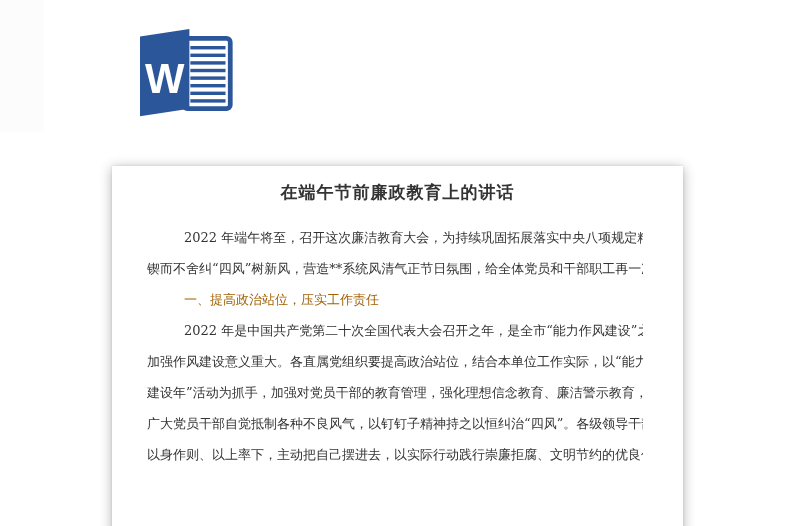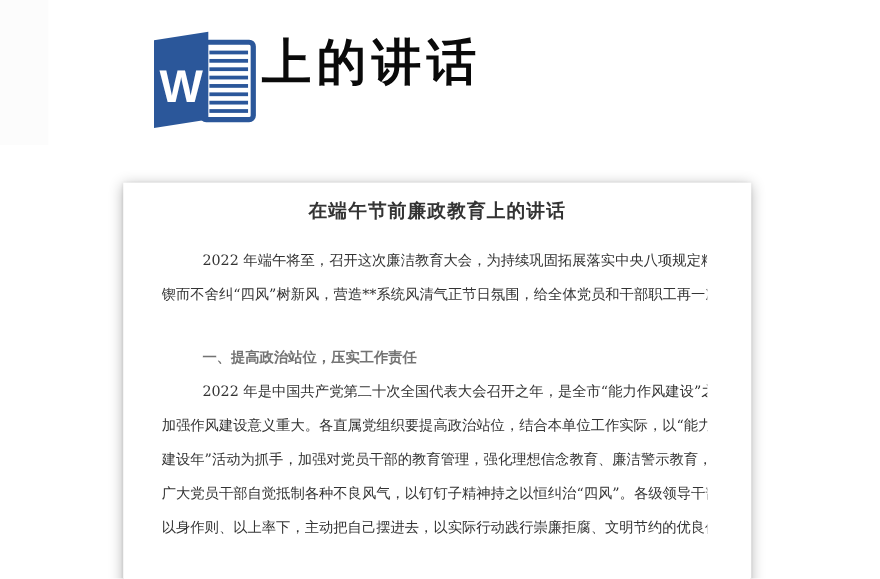--- a/index.html
+++ b/index.html
@@ -52,21 +52,21 @@
     font-size: 13px;
     color: #333333;
     font-family: "DejaVu Serif", serif;
   }
   .doc-line {
     height: 31px; line-height: 31px;
     white-space: nowrap;
     overflow: hidden;
   }
   .doc-line.indent { padding-left: 37px; }
-  .doc-line.bold { font-weight: bold; color: #737373; margin-top: 26px; }
+  .doc-line.bold { font-weight: normal; color: #a16207; }
 </style>
 </head>
 <body>
 
 <div class="corner-block"></div>
 
 <div class="header">
   <svg class="word-icon" viewBox="0 0 100 100" aria-hidden="true">
 
     <rect x="46" y="12" width="49" height="74" rx="4" fill="#ffffff" stroke="#2b579a" stroke-width="5"></rect>
@@ -79,21 +79,20 @@
       <rect x="53" y="60" width="37" height="3.6"></rect>
       <rect x="53" y="68" width="37" height="3.6"></rect>
       <rect x="53" y="76" width="37" height="3.6"></rect>
     </g>
 
     <polygon points="0,10 52,2 52,86 0,94" fill="#2b579a"></polygon>
     <text x="26" y="69" text-anchor="middle" font-size="44" font-weight="bold" fill="#ffffff" font-family="Liberation Sans, sans-serif">W</text>
   </svg>
 
   <div class="header-title">
-    <div class="t-line">上的讲话</div>
   </div>
 </div>
 
 <div class="page">
   <div class="doc-title">在端午节前廉政教育上的讲话</div>
   <div class="doc-body">
       <div class="doc-line indent"><span class="line-text">2022 年端午将至，召开这次廉洁教育大会，为持续巩固拓展落实中央八项规定精神成果，</span></div>
       <div class="doc-line"><span class="line-text">锲而不舍纠“四风”树新风，营造**系统风清气正节日氛围，给全体党员和干部职工再一次敲</span></div>
       <div class="doc-line indent bold"><span class="line-text">一、提高政治站位，压实工作责任</span></div>
       <div class="doc-line indent"><span class="line-text">2022 年是中国共产党第二十次全国代表大会召开之年，是全市“能力作风建设”之年，</span></div>

